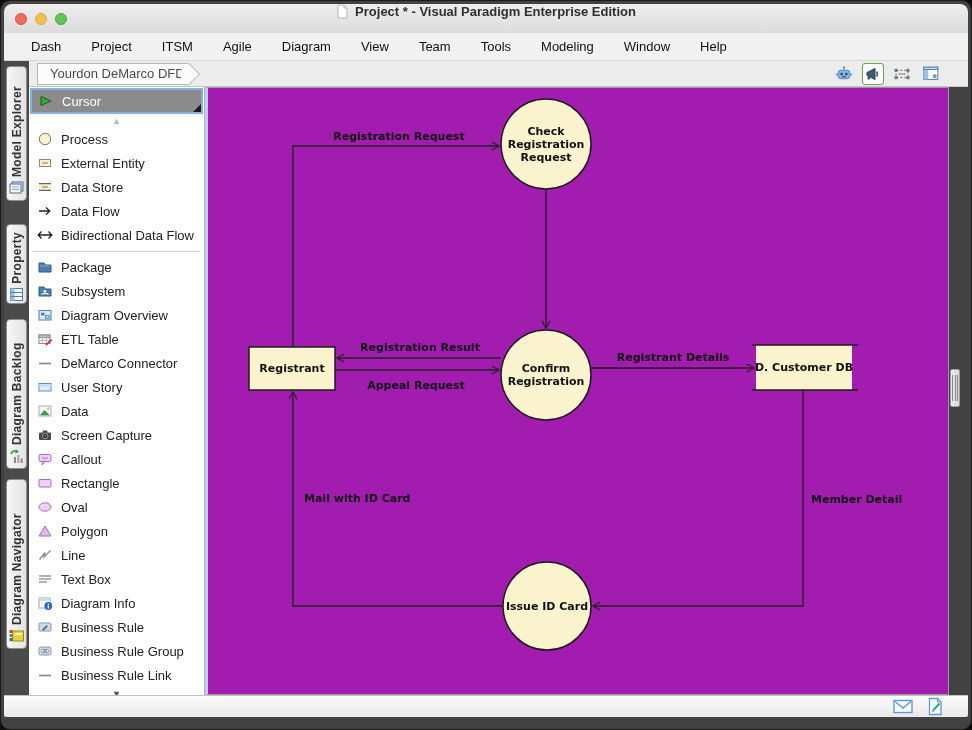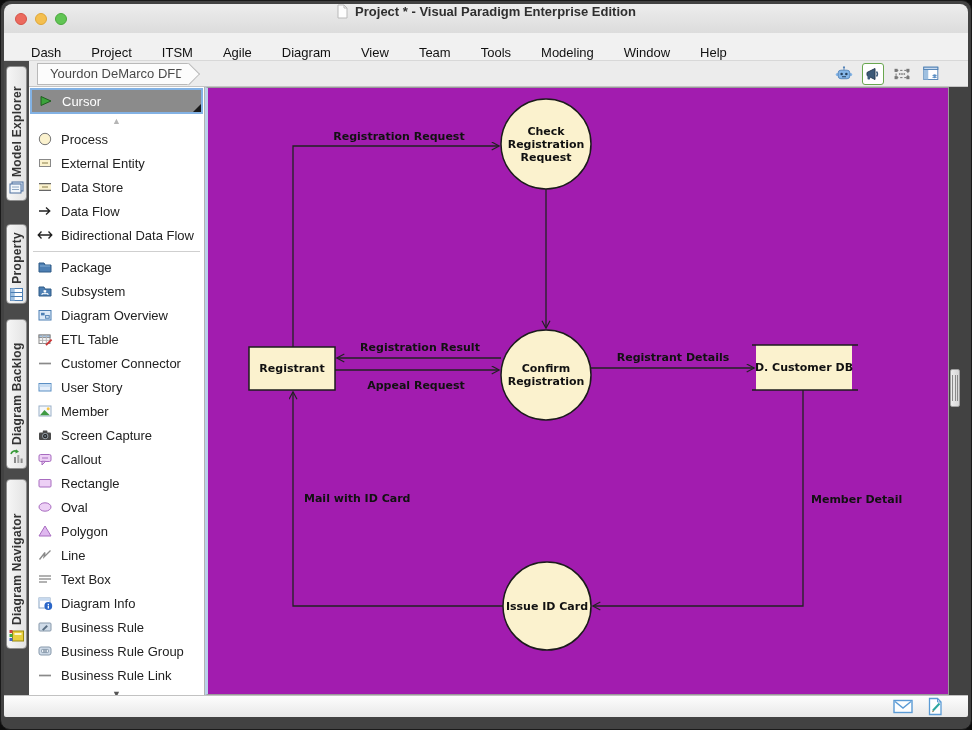--- a/index.html
+++ b/index.html
@@ -9,21 +9,21 @@
   
   #titlebar{position:absolute;top:3px;left:3px;right:3px;height:29px;background:linear-gradient(#ededed,#dcdcdc);border-bottom:1px solid #c0c0c0;border-radius:8px 8px 0 0;display:flex;align-items:center;}
   .traffic{display:flex;gap:8px;margin-left:11px;z-index:2;}
   .light{width:12px;height:12px;border-radius:50%;box-sizing:border-box;}
   .light.red{background:#ec6a5e;border:1px solid #d55348;}
   .light.yellow{background:#f4bf4f;border:1px solid #dfa636;}
   .light.green{background:#61c554;border:1px solid #4aa83d;}
   #title{position:absolute;left:0;right:0;top:0;bottom:0;display:flex;align-items:flex-start;justify-content:center;gap:6px;font-size:13px;font-weight:bold;color:#2f2f2f;pointer-events:none;}
 
   
-  #menubar{position:absolute;top:32px;left:3px;right:3px;height:28px;background:#f1f1f1;border-bottom:1px solid #d8d8d8;display:flex;align-items:flex-end;padding-left:12px;box-sizing:border-box;}
+  #menubar{position:absolute;top:32px;left:3px;right:3px;height:28px;background:#f1f1f1;border-bottom:1px solid #d8d8d8;display:flex;align-items:center;padding-left:12px;box-sizing:border-box;}
   .menu-item{padding:0 15px;font-size:13px;color:#111;}
 
   
   #toolbar{position:absolute;top:60px;left:28px;right:3px;height:26px;background:#ececec;border-bottom:1px solid #c4c4c4;display:flex;align-items:center;box-sizing:border-box;}
   #breadcrumb{position:relative;margin-left:8px;height:20px;background:#fcfcfc;border:1px solid #b9b9b9;border-right:none;display:flex;align-items:center;padding:0 4px 0 12px;font-size:13px;color:#4a4a4a;}
   #breadcrumb::after{content:"";position:absolute;right:-8px;top:2.2px;width:14.5px;height:14.5px;background:#fcfcfc;border-top:1px solid #b9b9b9;border-right:1px solid #b9b9b9;transform:rotate(45deg);}
   #toolbar .spacer{flex:1;}
   #toolbar-icons{display:flex;align-items:center;gap:7px;margin-right:26px;}
   .tool-btn{width:22px;height:22px;display:flex;align-items:center;justify-content:center;border:1px solid transparent;border-radius:3px;box-sizing:border-box;}
   .tool-btn.active{background:#fff;border-color:#69a74f;}
@@ -284,40 +284,40 @@
             </svg>
           </span>
           <span class="label">ETL Table</span>
         </div>
         <div class="palette-row">
           <span class="picon">
             <svg width="16" height="16" viewBox="0 0 16 16">
               <line x1="2" y1="8.5" x2="14" y2="8.5" stroke="#8a8a8a" stroke-width="1.7"></line>
             </svg>
           </span>
-          <span class="label">Customer Connector</span>
+          <span class="label">DeMarco Connector</span>
         </div>
         <div class="palette-row">
           <span class="picon">
             <svg width="16" height="16" viewBox="0 0 16 16">
               <rect x="2" y="4.5" width="12" height="7.5" fill="#e4eefa" stroke="#5b8fc4"></rect>
               <rect x="2.5" y="5" width="11" height="3" fill="#c9ddf2"></rect>
             </svg>
           </span>
           <span class="label">User Story</span>
         </div>
         <div class="palette-row">
           <span class="picon">
             <svg width="16" height="16" viewBox="0 0 16 16">
               <rect x="2" y="3" width="12" height="10" fill="#f5f8fc" stroke="#9ab0c8"></rect>
               <polygon points="3,12.3 7.5,7 12.8,12.3" fill="#3f9a42"></polygon>
               <circle cx="11.2" cy="5.8" r="1.5" fill="#f6c445"></circle>
             </svg>
           </span>
-          <span class="label">Member</span>
+          <span class="label">Data</span>
         </div>
         <div class="palette-row">
           <span class="picon">
             <svg width="16" height="16" viewBox="0 0 16 16">
               <rect x="5.8" y="3.6" width="4.6" height="2.6" rx="0.5" fill="#4a4a4a"></rect>
               <rect x="2" y="5.4" width="12" height="7.6" rx="1" fill="#4a4a4a"></rect>
               <circle cx="8.2" cy="9.1" r="2.7" fill="#222" stroke="#9aa4ad"></circle>
               <circle cx="8.2" cy="9.1" r="1.1" fill="#6a7680"></circle>
             </svg>
           </span>

